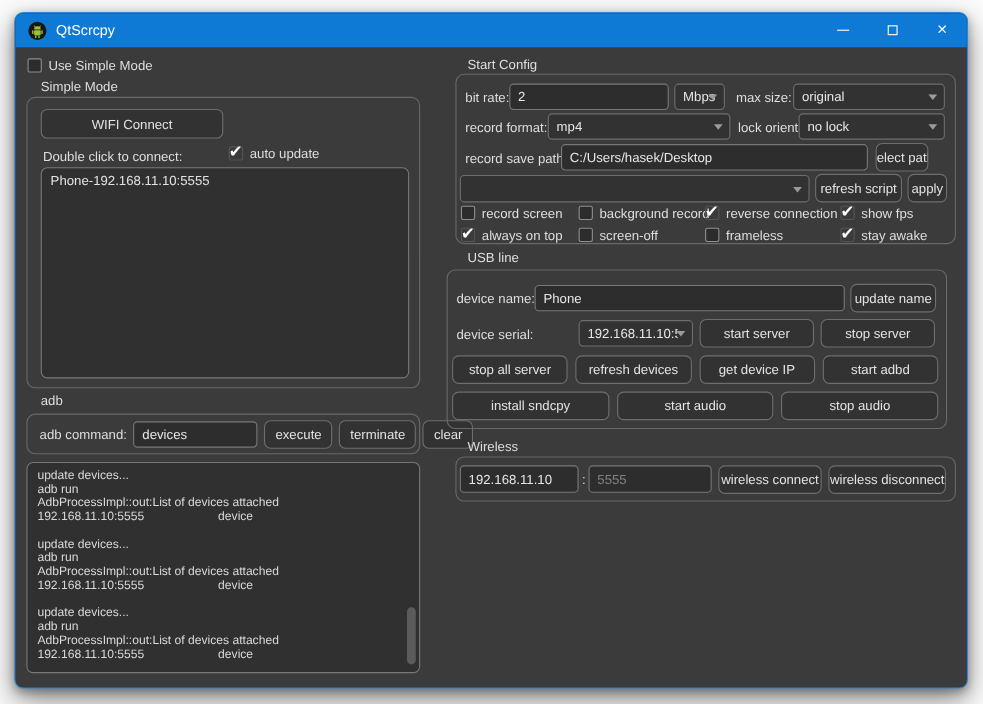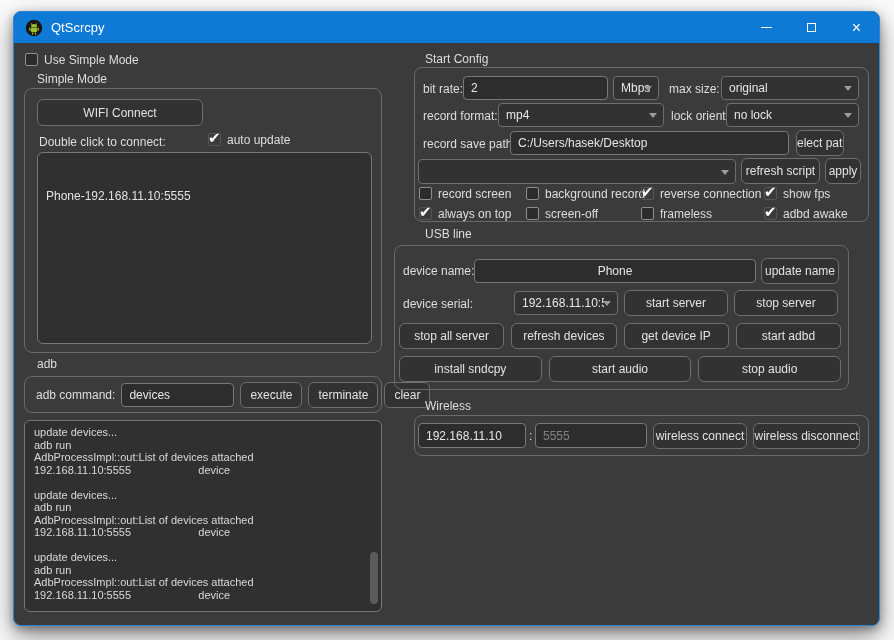--- a/index.html
+++ b/index.html
@@ -66,21 +66,21 @@
   }
   .chkbox.checked { border-color:#555; background:transparent; }
   .chkbox.checked::after {
     content:"\2714"; position:absolute; left:-1px; top:-5px;
     color:#ffffff; font-size:15px; font-weight:700;
   }
   .listbox {
     position:absolute; background:#303030; border:1px solid #787878; border-radius:6px;
     overflow:hidden;
   }
-  .list-item { color:#e2e2e2; font-size:12px; padding:4px 8px; white-space:nowrap;margin-top:32px; }
+  .list-item { color:#e2e2e2; font-size:12px; padding:4px 8px; white-space:nowrap; }
   .logbox {
     position:absolute; background:#303030; border:1px solid #787878; border-radius:6px;
     overflow:hidden; padding:5px 9px;
   }
   .log-line { color:#d9d9d9; font-size:11px; line-height:12.5px; white-space:pre; }
   .scroll-thumb {
     position:absolute; right:3px; bottom:7px; width:8px; height:52px;
     background:#5b5b5b; border-radius:4px;
   }
   .row { position:absolute; display:flex; align-items:center; }
@@ -227,28 +227,28 @@
       <div class="chk-row" style="left:111px; top:139px;">
         <span class="chkbox"></span>
         <span class="lbl">screen-off</span>
       </div>
       <div class="chk-row" style="left:226px; top:139px;">
         <span class="chkbox"></span>
         <span class="lbl">frameless</span>
       </div>
       <div class="chk-row" style="left:349px; top:139px;">
         <span class="chkbox checked"></span>
-        <span class="lbl">adbd awake</span>
+        <span class="lbl">stay awake</span>
       </div>
     </div>
 
     <span class="lbl abs" style="left:411px; top:184px;">USB line</span>
-    <div class="frame" style="left:380px; top:202px; width:455px; height:145px;">
+    <div class="frame" style="left:392px; top:202px; width:455px; height:145px;">
       <span class="lbl abs" style="left:8px; top:18px;">device name:</span>
-      <input class="input" style="position: absolute; left: 79px; top: 13px; width: 282px; text-align: center;" readonly="" value="Phone">
+      <input class="input" style="position: absolute; left: 79px; top: 13px; width: 282px;" readonly="" value="Phone">
       <div class="btn" style="position:absolute; left:366px; top:12px; width:78px;">update name</div>
 
       <span class="lbl abs" style="left:8px; top:51px;">device serial:</span>
       <div class="combo" style="position:absolute; left:119px; top:45px; width:104px; padding-right:13px;">
         <span style="overflow:hidden;">192.168.11.10:5555</span>
         <span class="arrow"></span>
       </div>
       <div class="btn" style="position:absolute; left:229px; top:44px; width:104px;">start server</div>
       <div class="btn" style="position:absolute; left:339px; top:44px; width:104px;">stop server</div>
 

